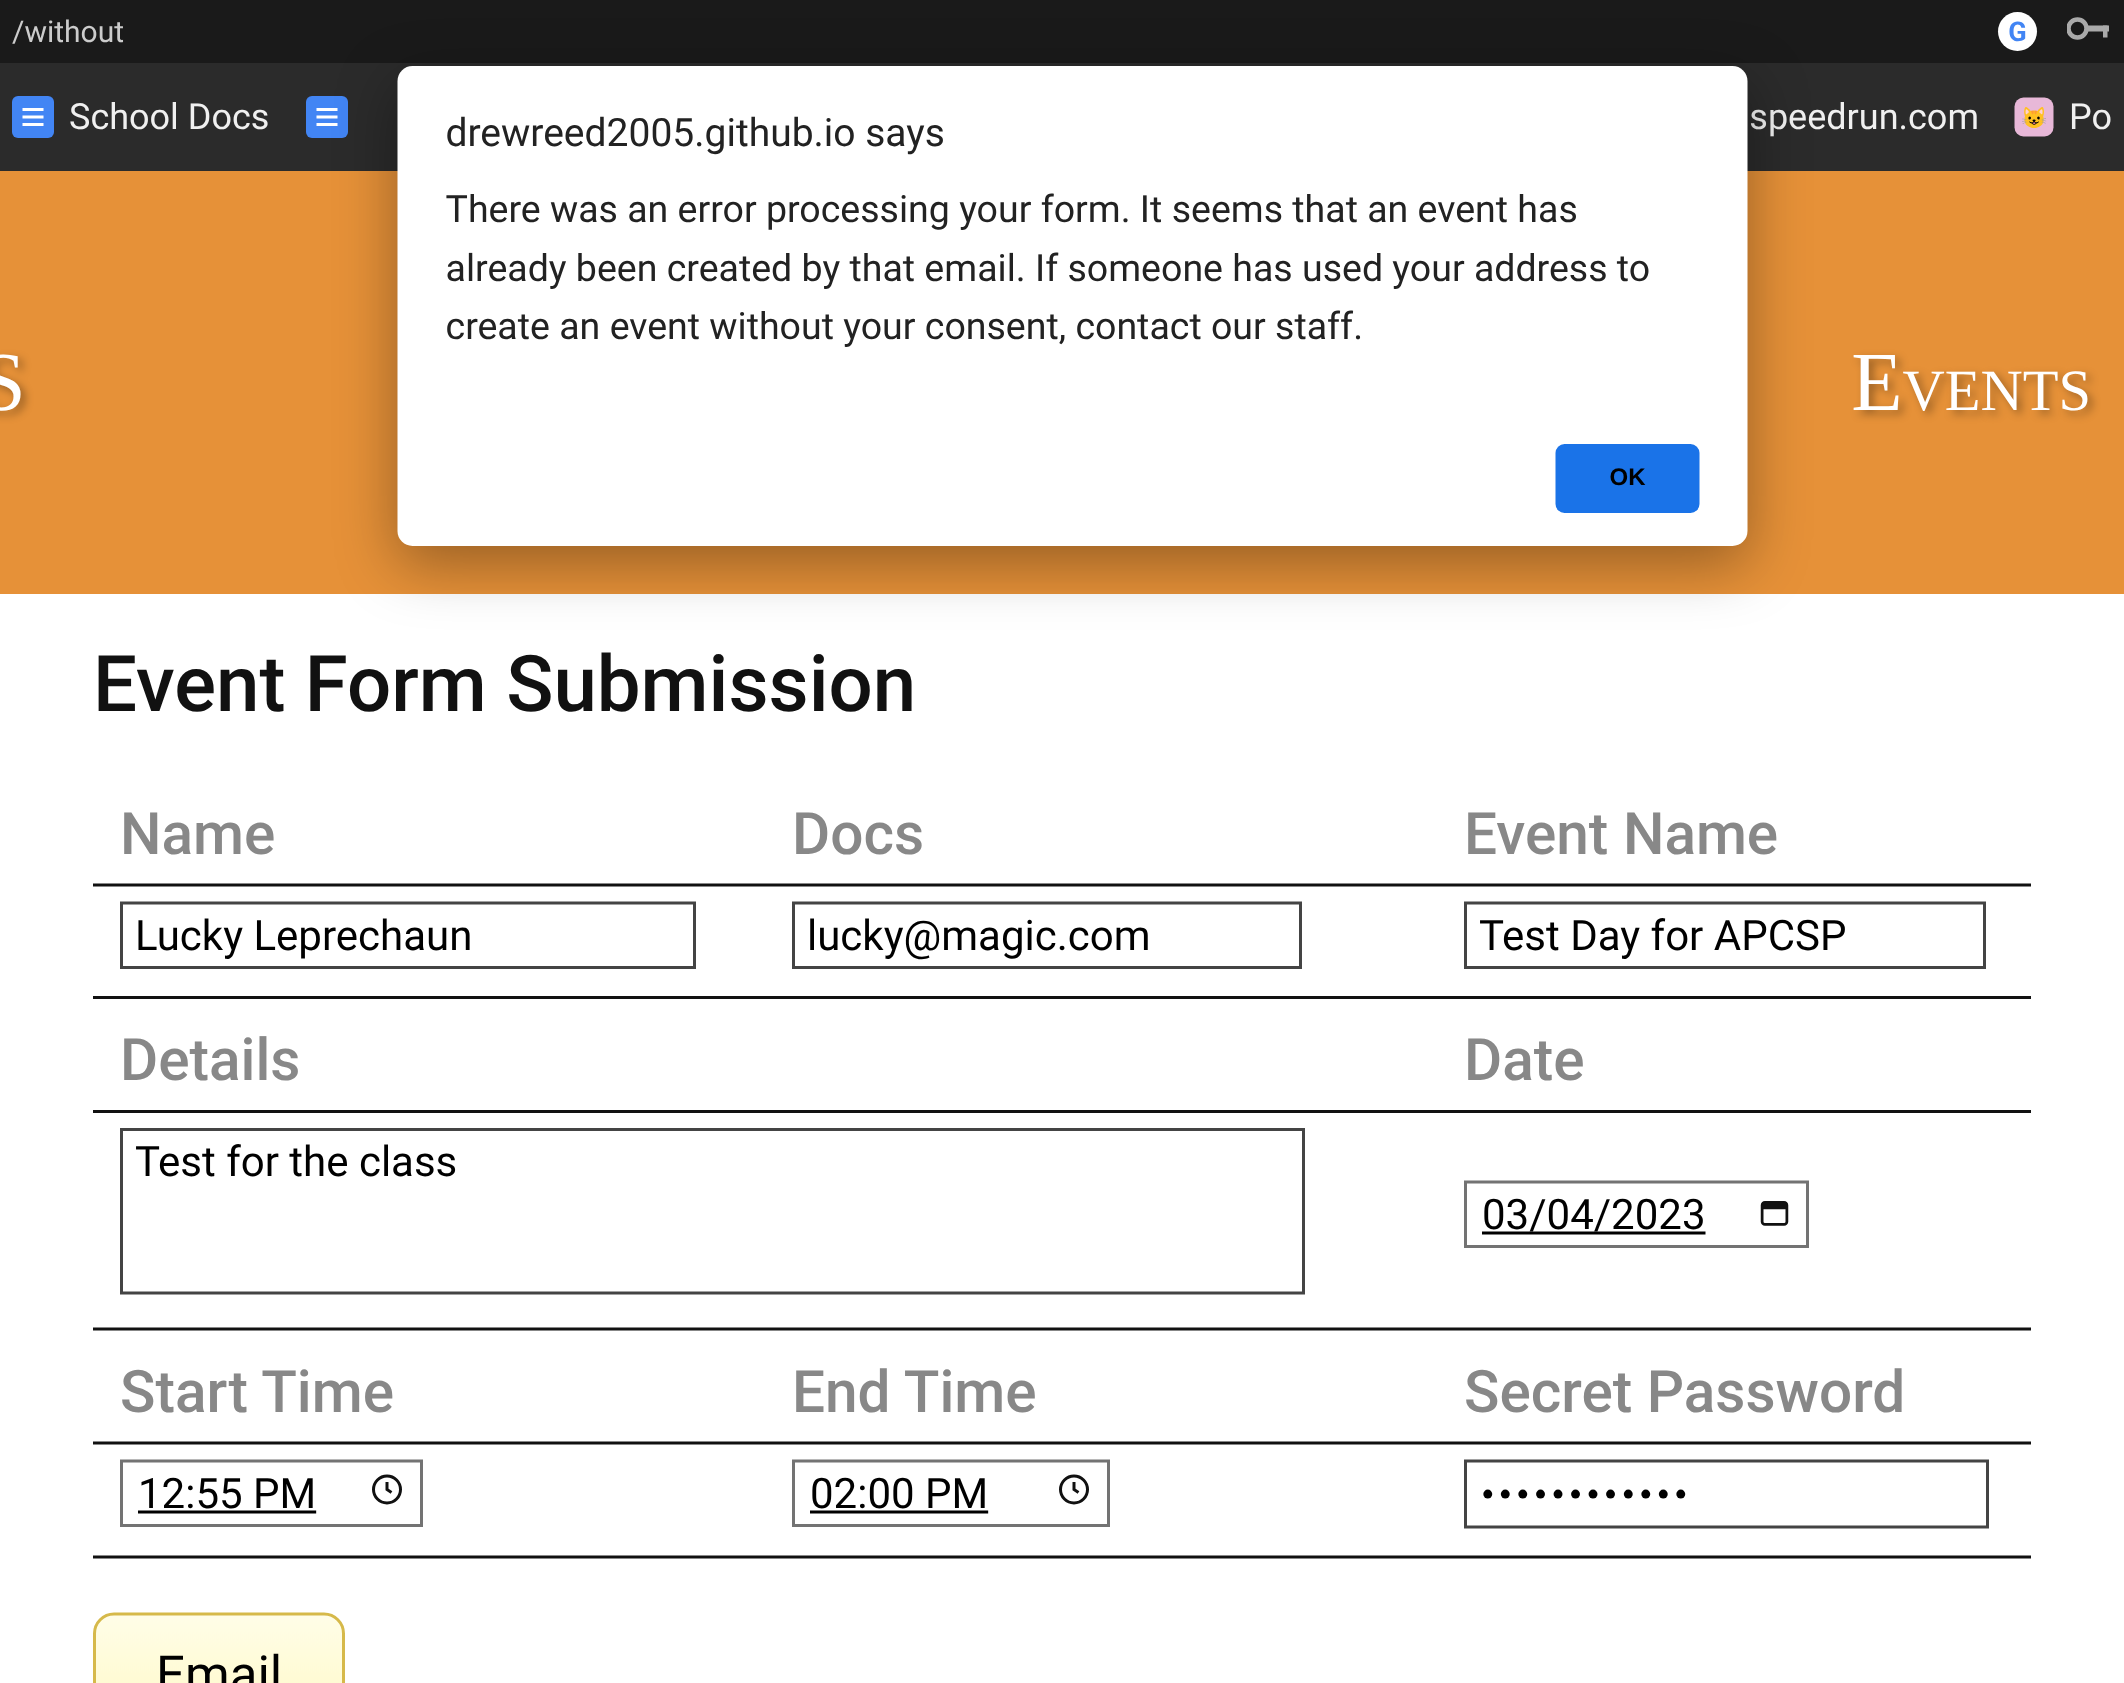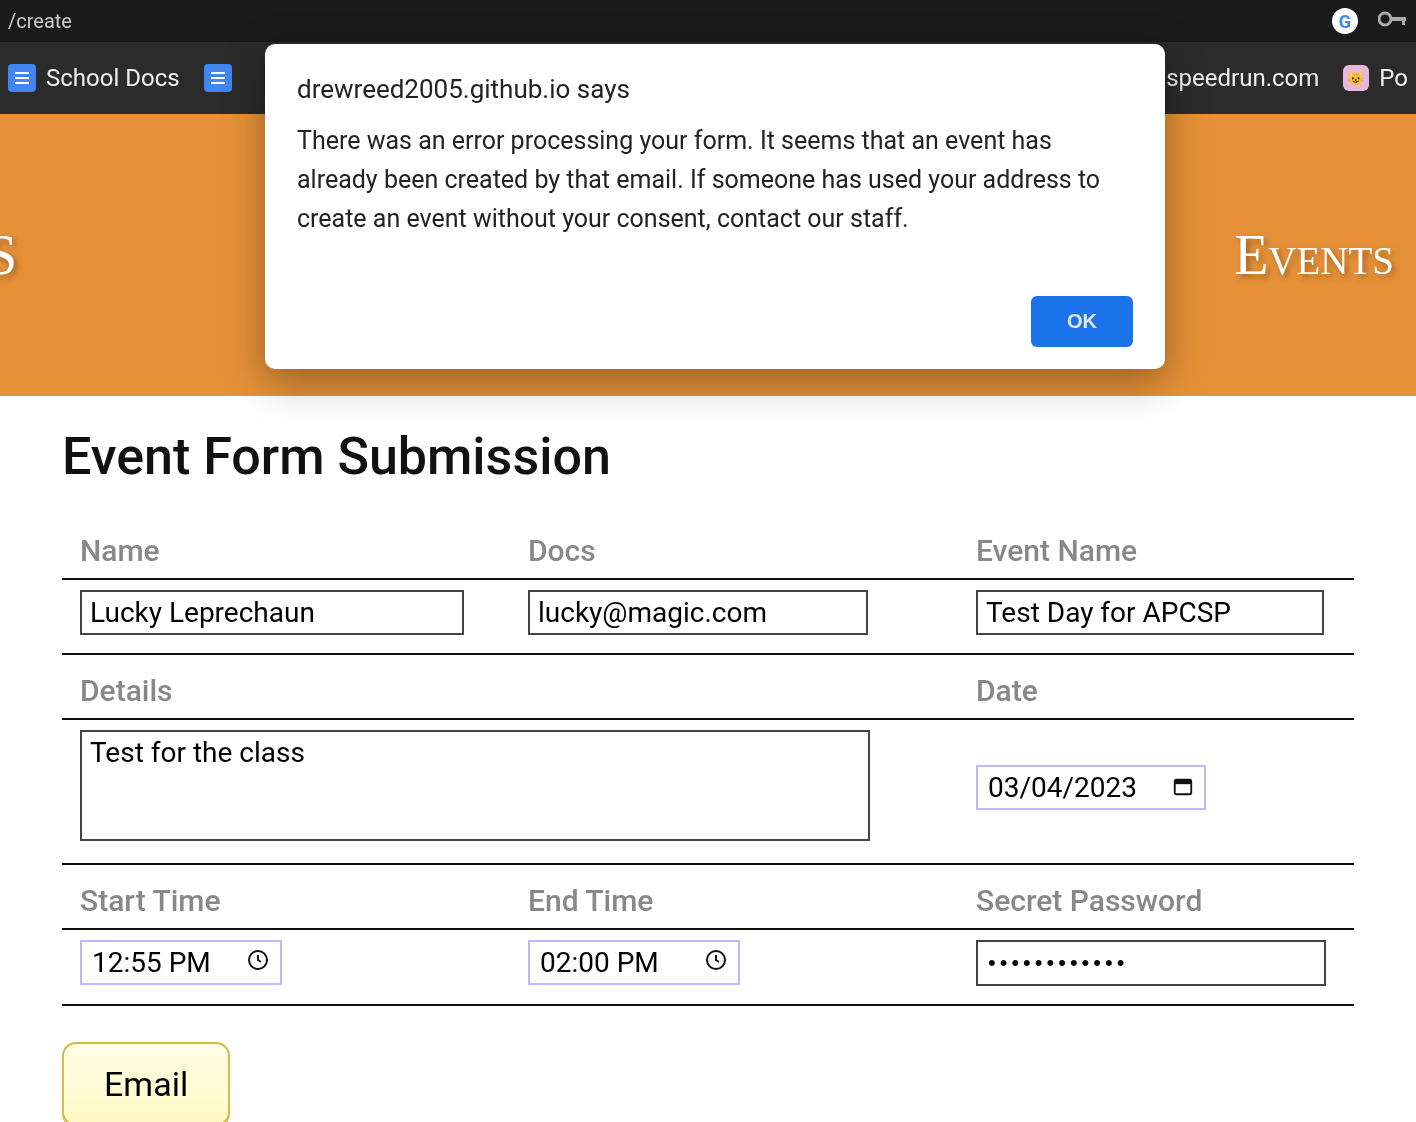--- a/index.html
+++ b/index.html
@@ -17,40 +17,40 @@
   .nav-text { font-family: Georgia, serif; font-size: 56px; color: #fff; font-variant: small-caps; text-shadow: 3px 3px 6px rgba(0,0,0,0.35); padding: 0 4px; flex-shrink: 0; }
   .main { padding: 30px 62px; }
   .page-title { font-size: 52px; font-weight: 500; color: #111; margin-bottom: 28px; }
   .form-grid { width: 1292px; }
   .row { display: flex; border-bottom: 2px solid #111; }
   .cell { padding: 10px 18px 18px 18px; }
   .label-cell { padding: 18px 18px 10px 18px; }
   .c1 { width: 448px; }
   .c2 { width: 448px; }
   .c3 { width: 396px; }
-  .field-label { font-size: 30px; color: #888; font-weight: 500; }
+  .field-label { font-size: 39px; color: #888; font-weight: 500; }
   .txt-input { font-size: 28px; padding: 4px 8px; border: 2px solid #444; background: #fff; font-family: inherit; width: 384px; }
   .textarea { font-size: 28px; padding: 4px 8px; border: 2px solid #444; background: #fff; font-family: inherit; width: 790px; height: 111px; resize: none; }
-  .date-wrap, .time-wrap { display: inline-flex; align-items: center; border: 2px solid #c4b5fd; padding: 4px 10px; font-size: 28px; gap: 14px; }
+  .date-wrap, .time-wrap { display: inline-flex; align-items: center; border: 2px solid #737373; padding: 4px 10px; font-size: 28px; gap: 14px; text-decoration: underline; }
   .date-wrap .val, .time-wrap .val { min-width: 170px; }
   .pw-input { font-size: 22px; padding: 8px 10px; border: 2px solid #444; width: 350px; letter-spacing: 4px; }
   .submit-btn { margin-top: 36px; padding: 20px 40px; font-size: 34px; background: linear-gradient(#fffde7, #fff9c4); border: 2px solid #d6b94a; border-radius: 14px; cursor: pointer; box-shadow: 0 2px 0 #d6b94a; font-family: inherit; }
   .alert-panel { position: absolute; top: 44px; left: 265px; width: 900px; background: #fff; border-radius: 10px; box-shadow: 0 12px 40px rgba(0,0,0,0.35); padding: 30px 32px 22px 32px; z-index: 50; }
   .alert-title { font-size: 26px; color: #222; margin-bottom: 18px; }
   .alert-body { font-size: 25px; color: #222; line-height: 1.55; margin-bottom: 58px; }
   .alert-actions { display: flex; justify-content: flex-end; }
-  .ok-btn { background: #1a73e8; color: #e5e5e5; border: none; padding: 14px 36px; font-size: 20px; font-weight: 600; border-radius: 6px; cursor: pointer; }
+  .ok-btn { background: #1a73e8; color: #000000; border: none; padding: 14px 36px; font-size: 16px; font-weight: 600; border-radius: 6px; cursor: pointer; }
   .spacer { flex: 1; }
   .pix-icon { width:26px; height:26px; background:#e8b8d8; border-radius:6px; display:flex; align-items:center; justify-content:center; font-size:14px; }
 </style>
 </head>
 <body>
 
 <div class="browser-chrome">
-  <span class="url-frag">/create</span>
+  <span class="url-frag">/without</span>
   <div class="chrome-icons">
     <span class="g-icon">G</span>
     <span class="key-icon">
       <svg width="30" height="20" viewBox="0 0 30 20">
           <circle cx="7" cy="10" r="6" stroke="#aaa" stroke-width="3" fill="none"></circle>
           <rect x="12" y="8" width="16" height="4" fill="#aaa"></rect>
           <rect x="24" y="8" width="3" height="8" fill="#aaa"></rect>
         </svg>
     </span>
   </div>

